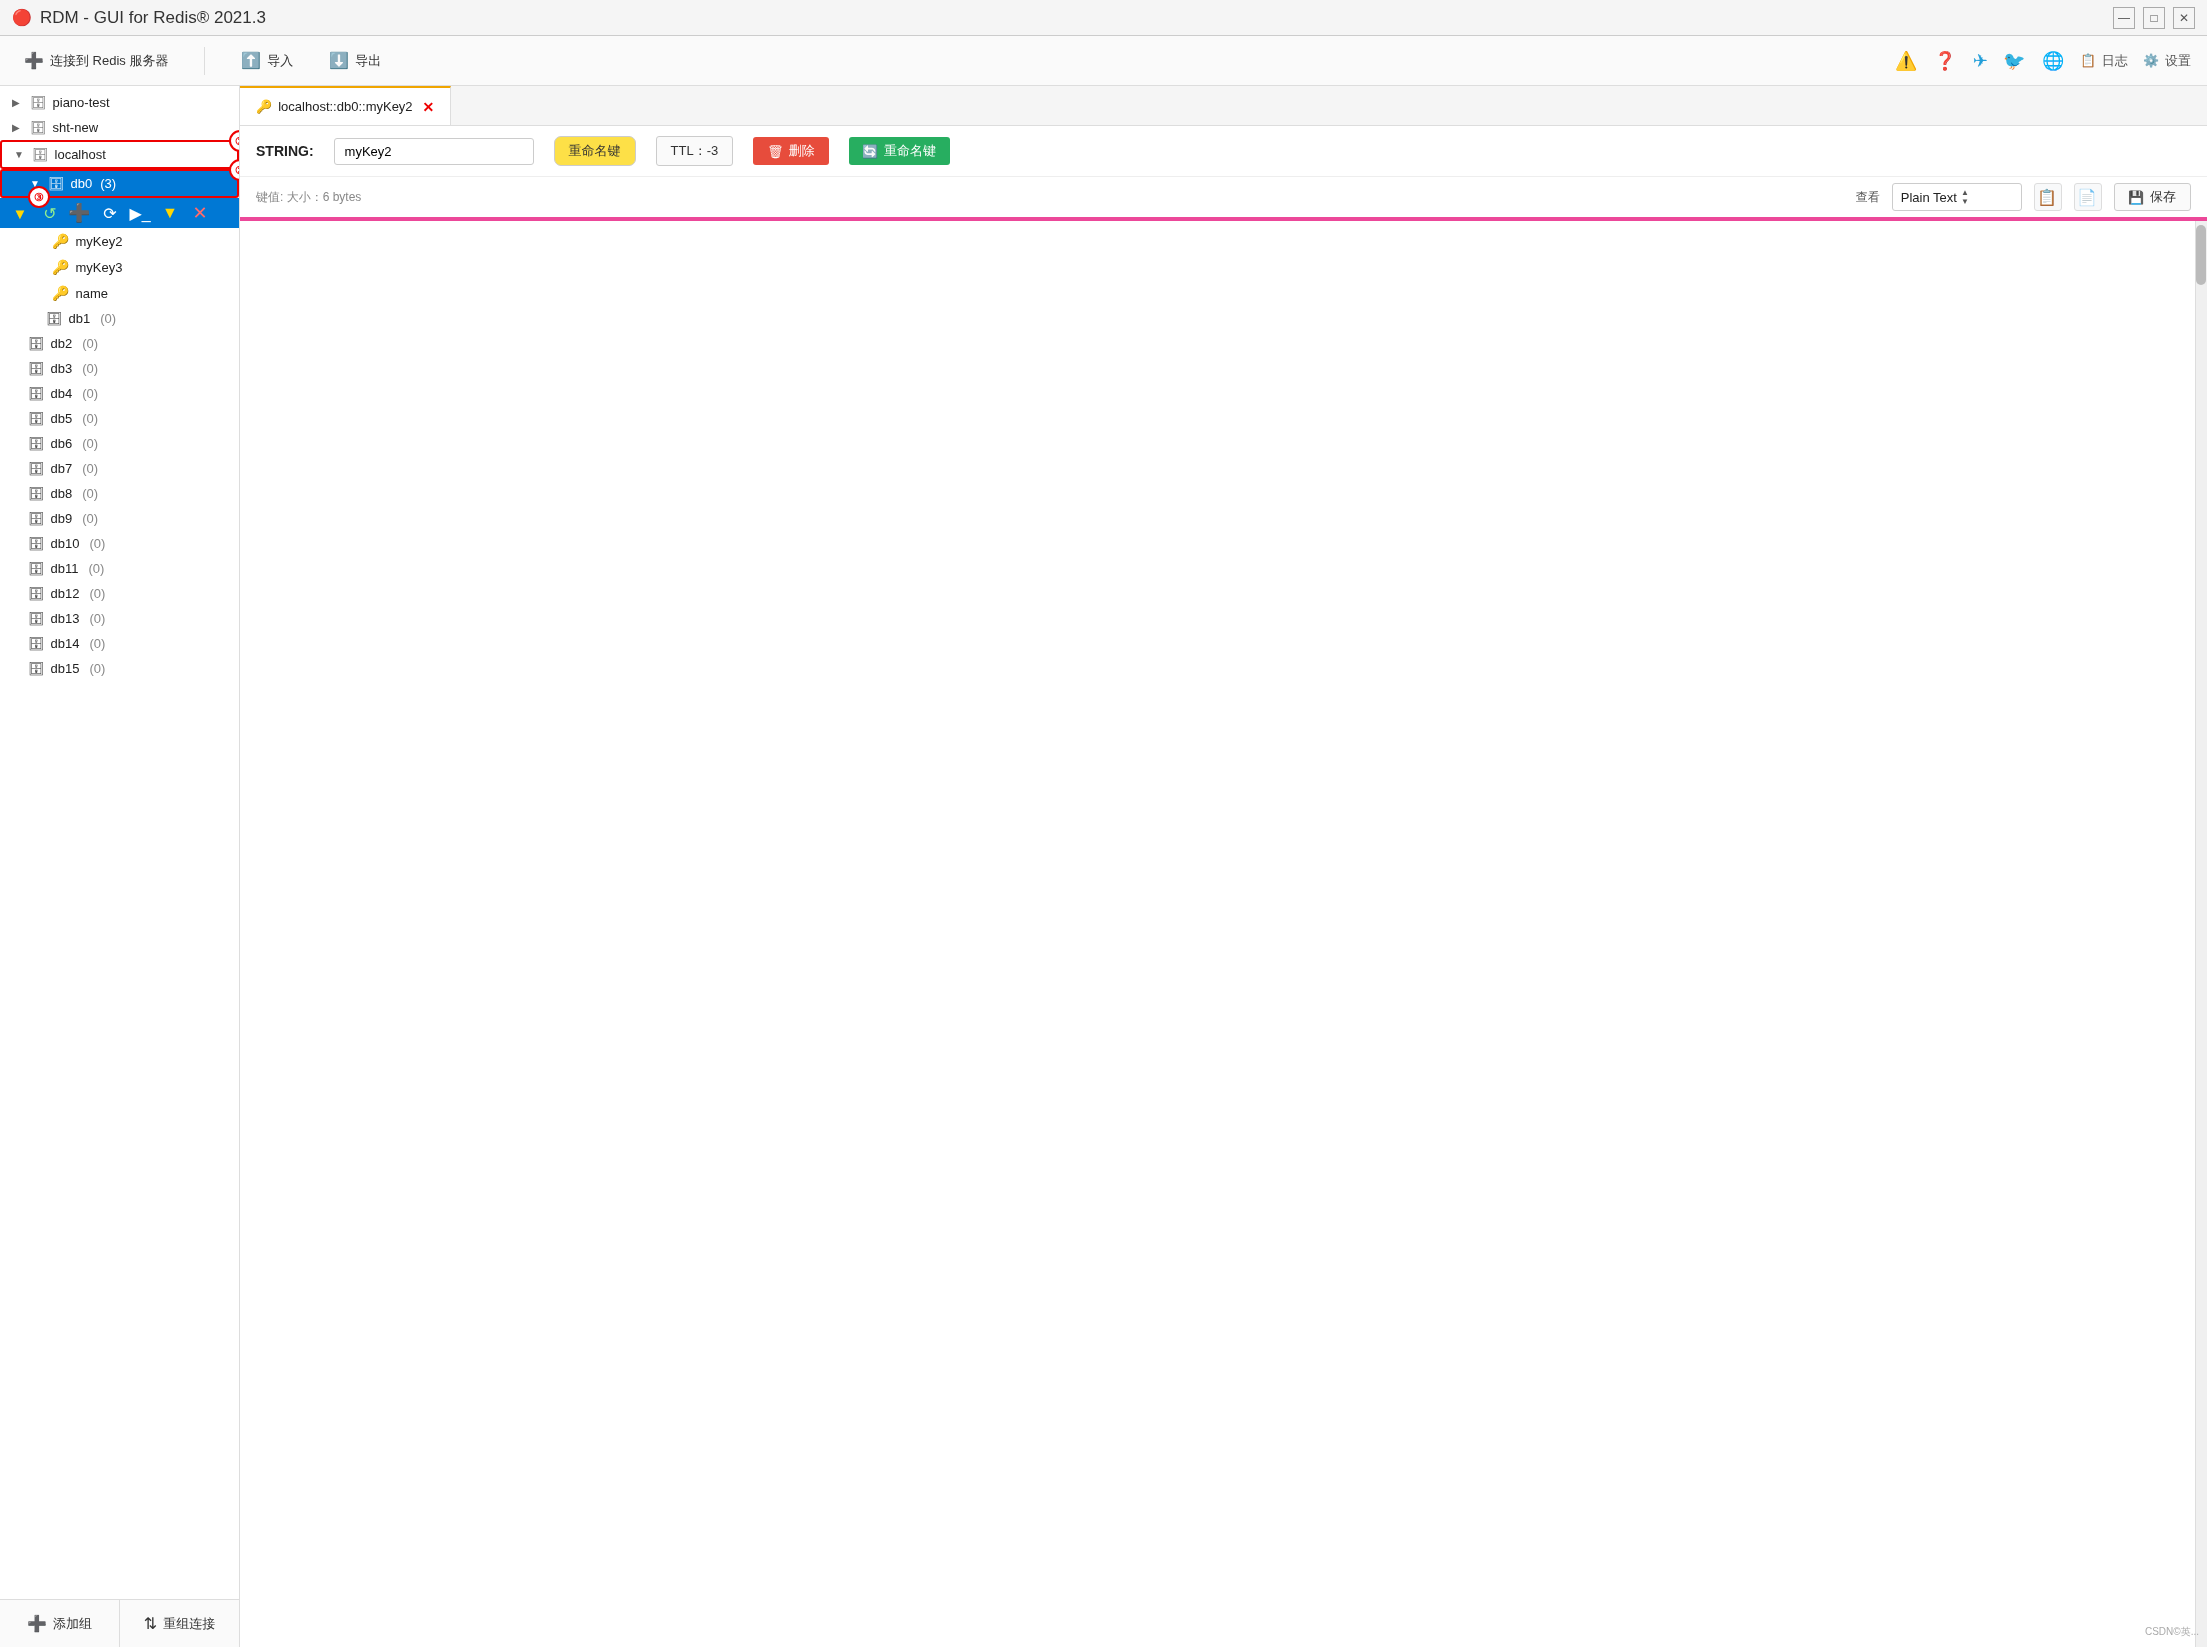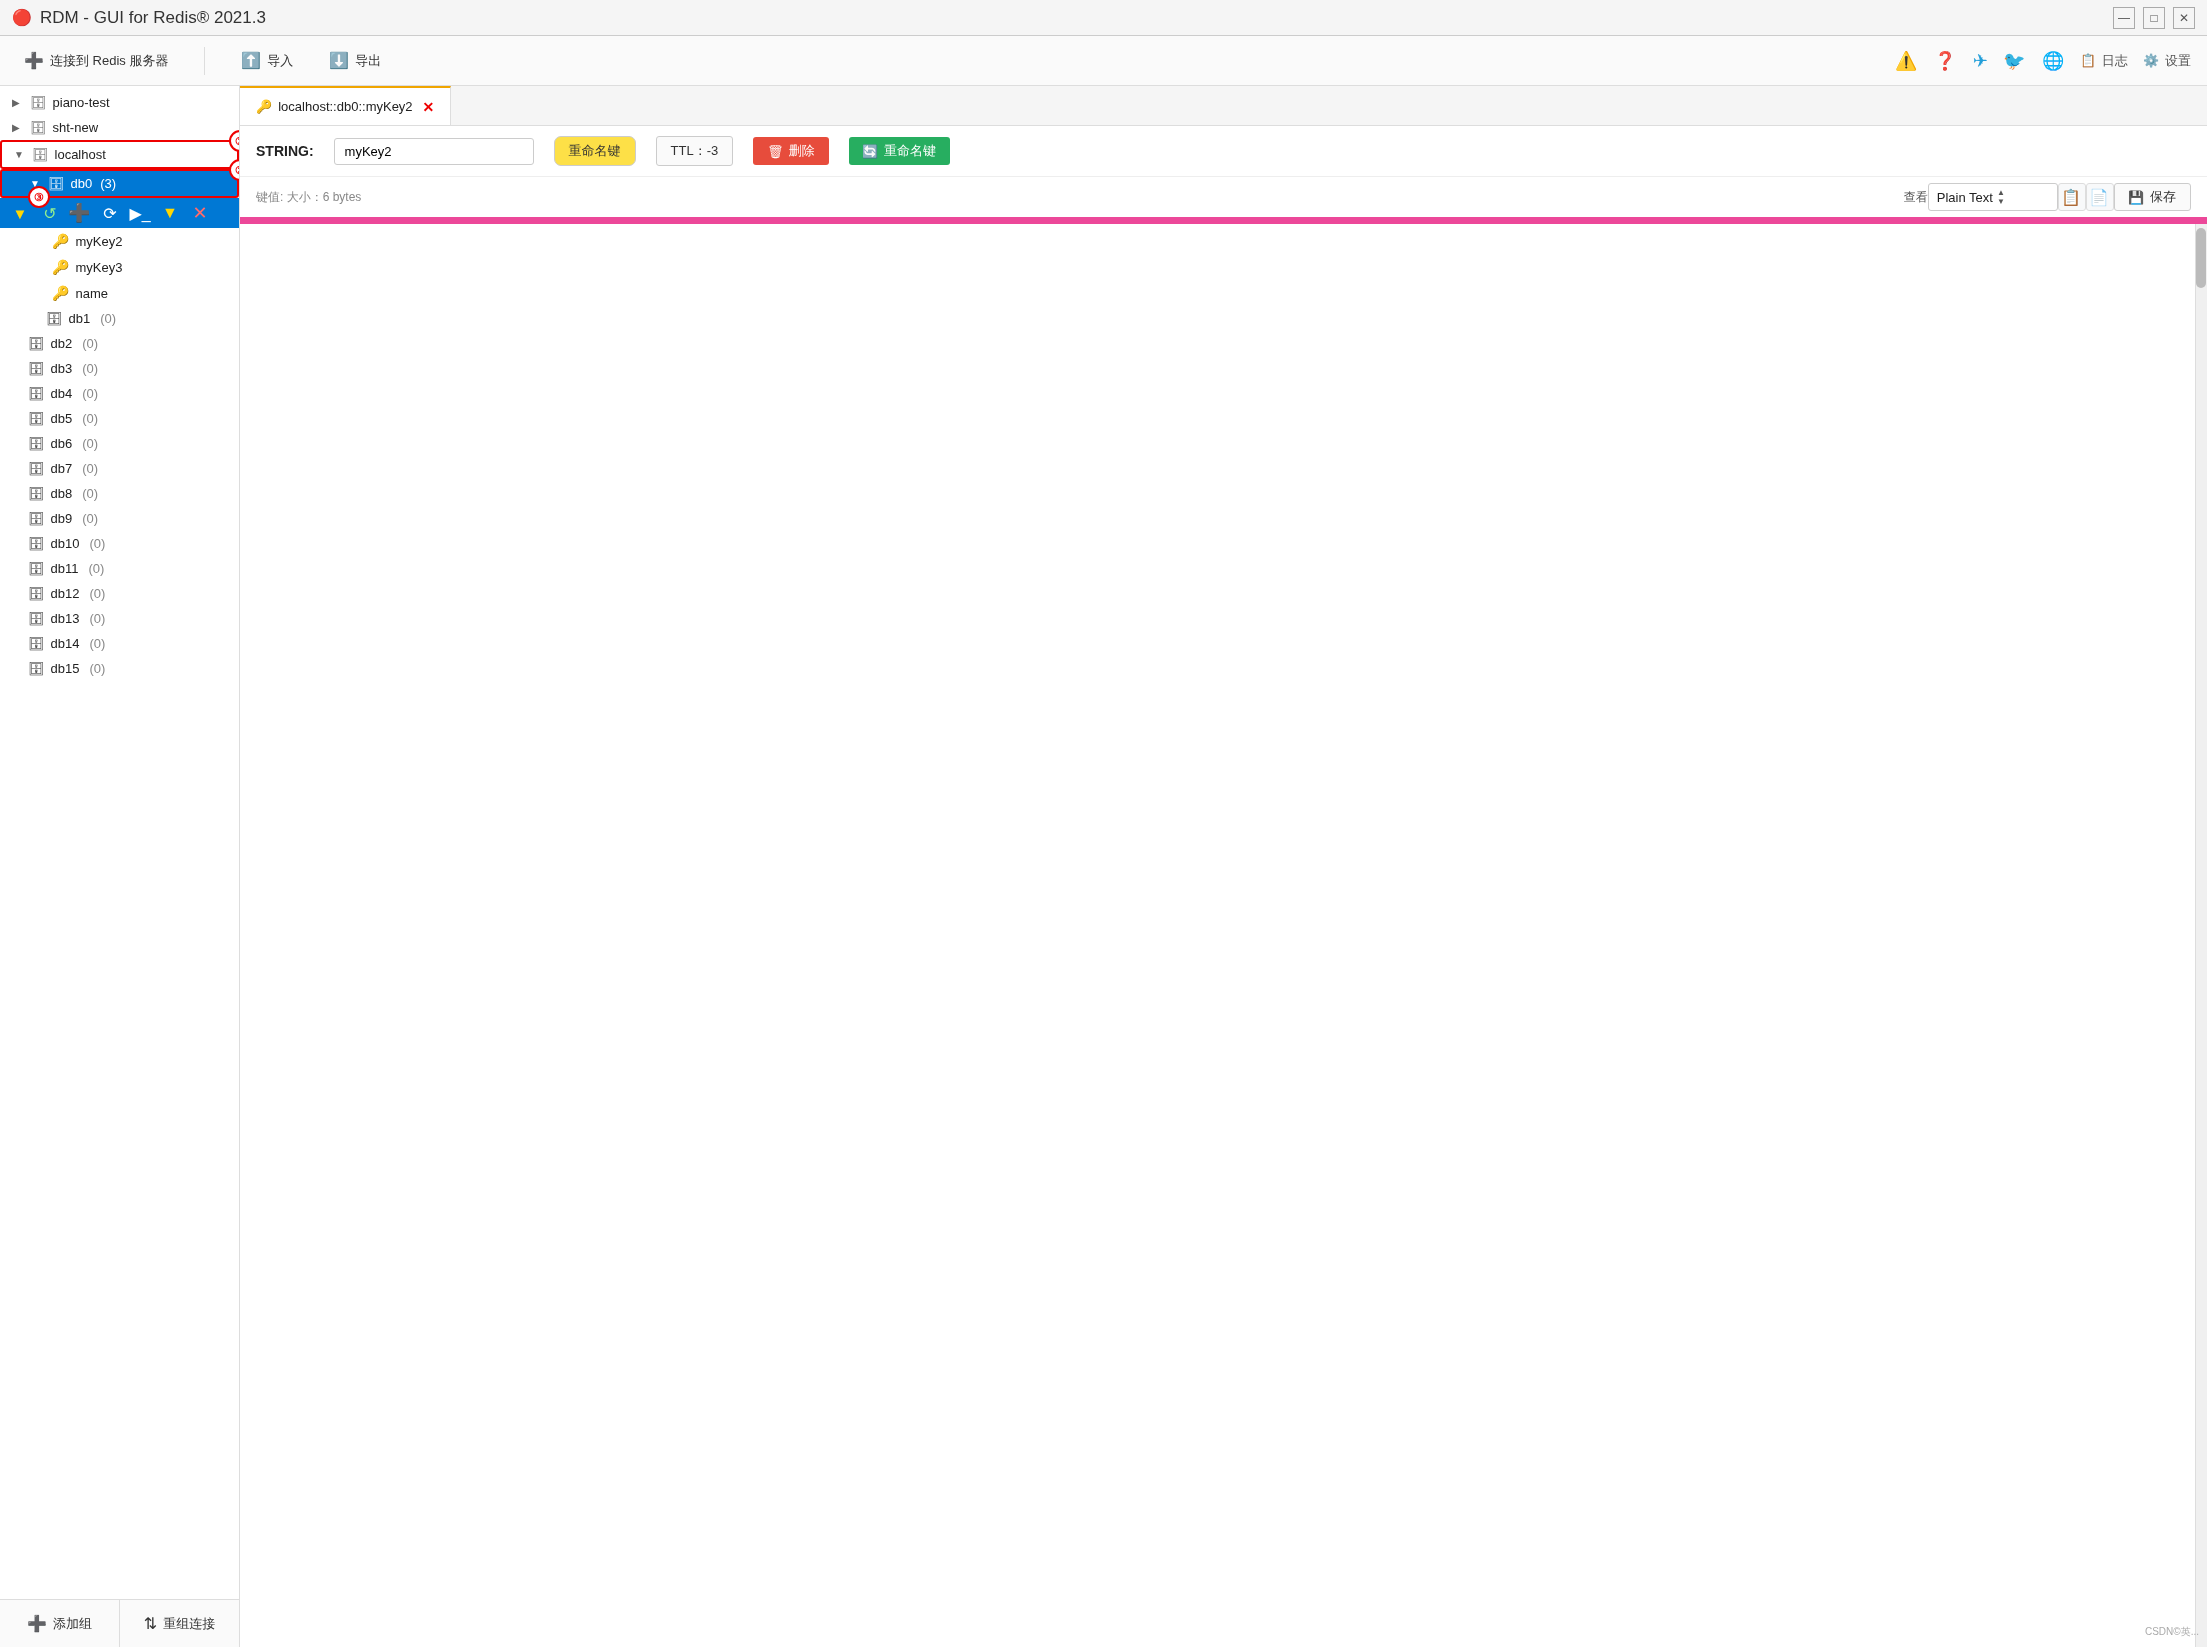--- a/index.html
+++ b/index.html
@@ -142,22 +142,22 @@
       display: flex; align-items: center; gap: 5px;
     }
     .reload-btn {
       background: #27ae60; color: white; border: none; padding: 5px 14px;
       cursor: pointer; border-radius: 3px; font-size: 13px;
       display: flex; align-items: center; gap: 5px;
     }
 
     
     .value-toolbar {
-      display: flex; align-items: center; gap: 0;
-      padding: 6px 16px; border-bottom: 7px solid #ec4899; flex-wrap: wrap;
+      display: flex; align-items: center; gap: 12px;
+      padding: 6px 16px; border-bottom: 4px solid #ec4899; flex-wrap: wrap;
     }
     .value-size-text { color: #888; font-size: 12px; }
     .view-label { color: #555; font-size: 12px; }
     .view-format-select {
       border: 1px solid #ccc; padding: 4px 8px; border-radius: 3px;
       background: #fff; font-size: 13px; cursor: pointer;
       display: flex; align-items: center; gap: 4px; min-width: 130px;
     }
     .view-format-arrows { display: flex; flex-direction: column; font-size: 8px; color: #555; }
     .action-icon-btn {

